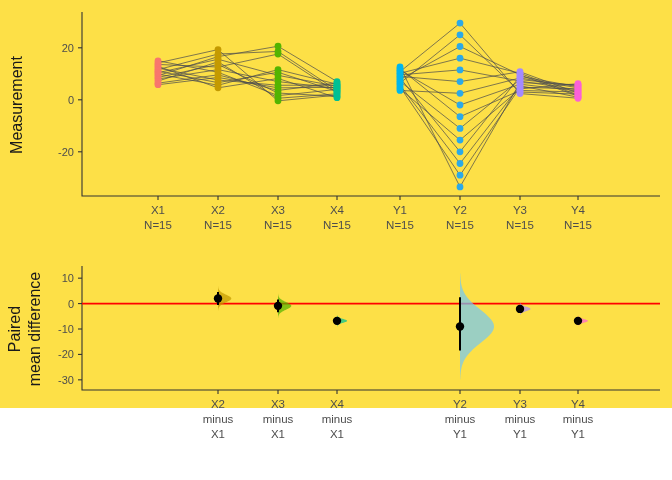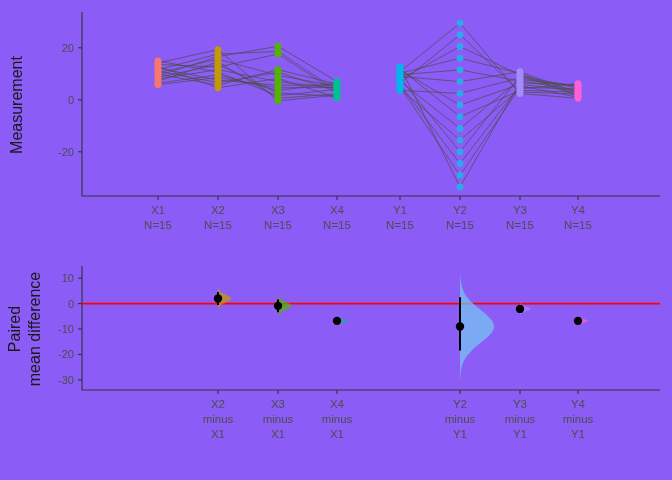--- a/index.html
+++ b/index.html
@@ -1,17 +1,17 @@
 <!DOCTYPE html>
 <html><head>
 <meta charset="utf-8">
 <style>
   html,body{margin:0;padding:0;background:#ffffff;}
   body{width:672px;height:480px;font-family:"Liberation Sans",sans-serif;overflow:hidden;}
-  #root{position:relative;width:672px;height:480px;background:#8b5cf6;}
+  #root{position:relative;width:672px;height:408px;background:#fde047;}
   svg{display:block;}
   .axis-line{stroke:#333333;stroke-width:1.1;fill:none;}
   .tick-line{stroke:#333333;stroke-width:1.1;}
   .tick-label{font-family:"Liberation Sans",sans-serif;font-size:11px;fill:#4d4d4d;}
   .axis-title{font-family:"Liberation Sans",sans-serif;font-size:16px;fill:#1a1a1a;}
   .cat-label{font-family:"Liberation Sans",sans-serif;font-size:11.5px;fill:#4d4d4d;text-anchor:middle;}
   .link-line{stroke:#4d4d4d;stroke-width:0.85;fill:none;opacity:0.85;}
   .zero-line{stroke:#ff0000;stroke-width:1.6;}
   .ci-bar{stroke:#000000;stroke-width:2;}
   .eff-dot{fill:#000000;}

